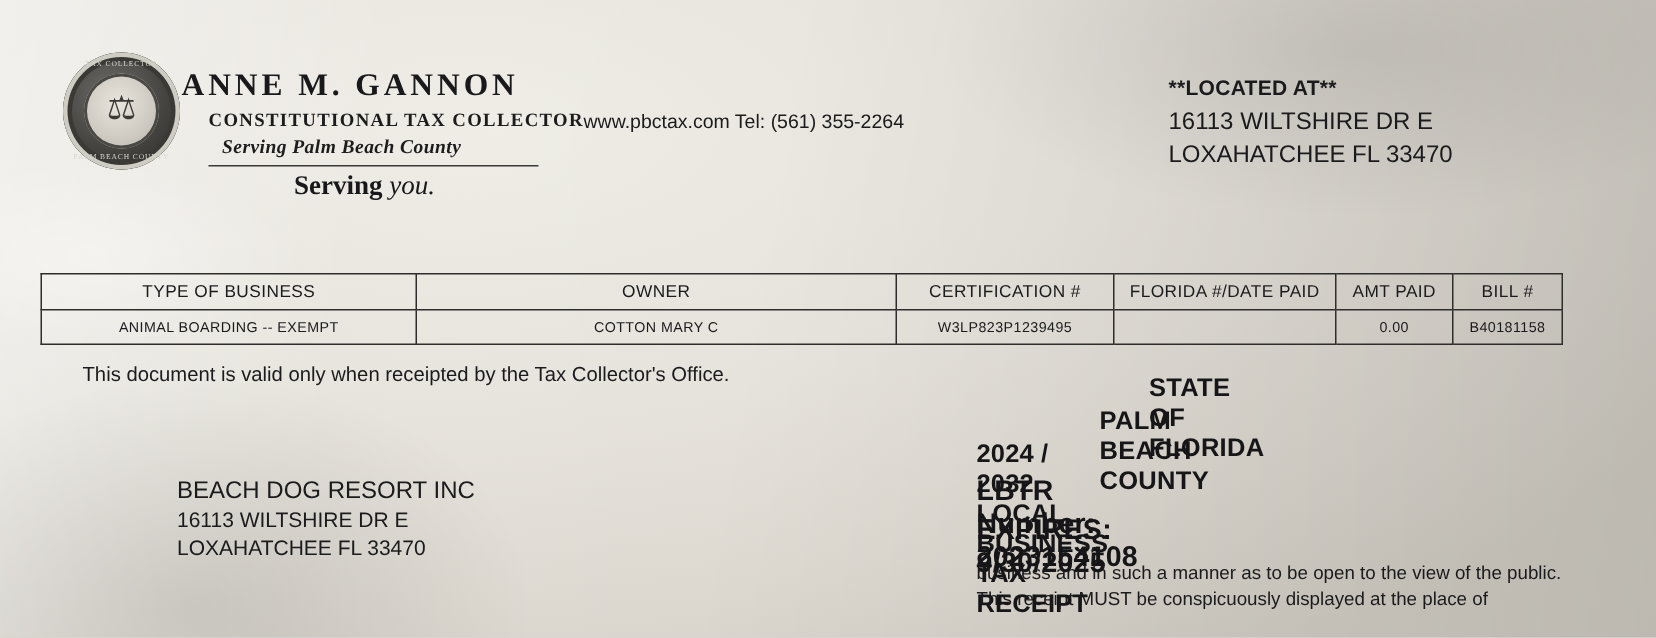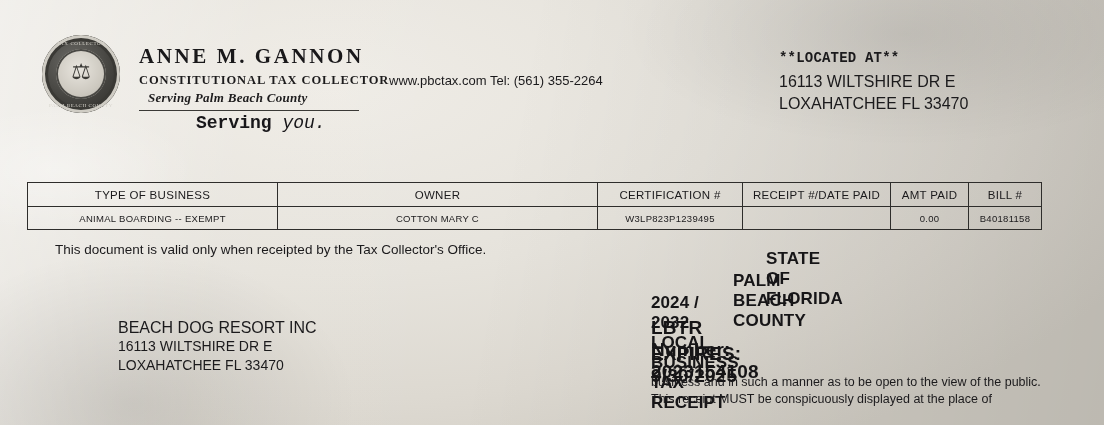--- a/index.html
+++ b/index.html
@@ -67,21 +67,21 @@
     font-family: "Liberation Serif", serif;
     font-size: 5px;
     letter-spacing: 0.6px;
     color: #d8d5cd;
   }
   .seal .ring-text-top { top: 6px; }
   .seal .ring-text-bot { bottom: 5px; }
 
   .gannon-name {
     position: absolute;
-    left: 139px; top: 44px;
+    left: 121px; top: 44px;
     font-family: "Liberation Serif", serif;
     font-weight: bold;
     font-size: 21px;
     letter-spacing: 2.6px;
     color: #19181a;
   }
   .gannon-sub {
     position: absolute;
     left: 139px; top: 73px;
     font-family: "Liberation Serif", serif;
@@ -102,41 +102,41 @@
   }
   .gannon-rule {
     position: absolute;
     left: 139px; top: 110px;
     width: 220px; height: 1px;
     background: #3a3936;
   }
   .serving-you {
     position: absolute;
     left: 196px; top: 113px;
-    font-family: Liberation Mono, monospace;
+    font-family: Liberation Serif, serif;
     font-size: 18px;
     color: #18171a;
     text-align: right;
   }
   .serving-you b { font-weight: bold; }
   .serving-you i { font-style: italic; font-weight: normal; }
 
   .addr-line {
     position: absolute;
     font-family: "Liberation Sans", sans-serif;
     font-size: 13px;
     color: #1b1a1c;
   }
   .addr1 { left: 389px; top: 50px; }
   .addr2 { left: 389px; top: 73px; }
 
   .located-at {
     position: absolute;
     left: 779px; top: 50px;
-    font-family: Liberation Mono, monospace;
+    font-family: Liberation Sans, sans-serif;
     font-weight: bold;
     font-size: 14px;
     letter-spacing: 0.2px;
     color: #1b1a1c;
   }
   .located-l1 {
     position: absolute;
     left: 779px; top: 73px;
     font-size: 16px;
     color: #1b1a1c;
@@ -264,21 +264,21 @@
       <col style="width:145px">
       <col style="width:148px">
       <col style="width:78px">
       <col style="width:73px">
     </colgroup>
     <thead>
       <tr>
         <th>TYPE OF BUSINESS</th>
         <th>OWNER</th>
         <th>CERTIFICATION #</th>
-        <th>RECEIPT #/DATE PAID</th>
+        <th>FLORIDA #/DATE PAID</th>
         <th>AMT PAID</th>
         <th>BILL #</th>
       </tr>
     </thead>
     <tbody>
       <tr>
         <td>ANIMAL BOARDING -- EXEMPT</td>
         <td>COTTON MARY C</td>
         <td>W3LP823P1239495</td>
         <td></td>

